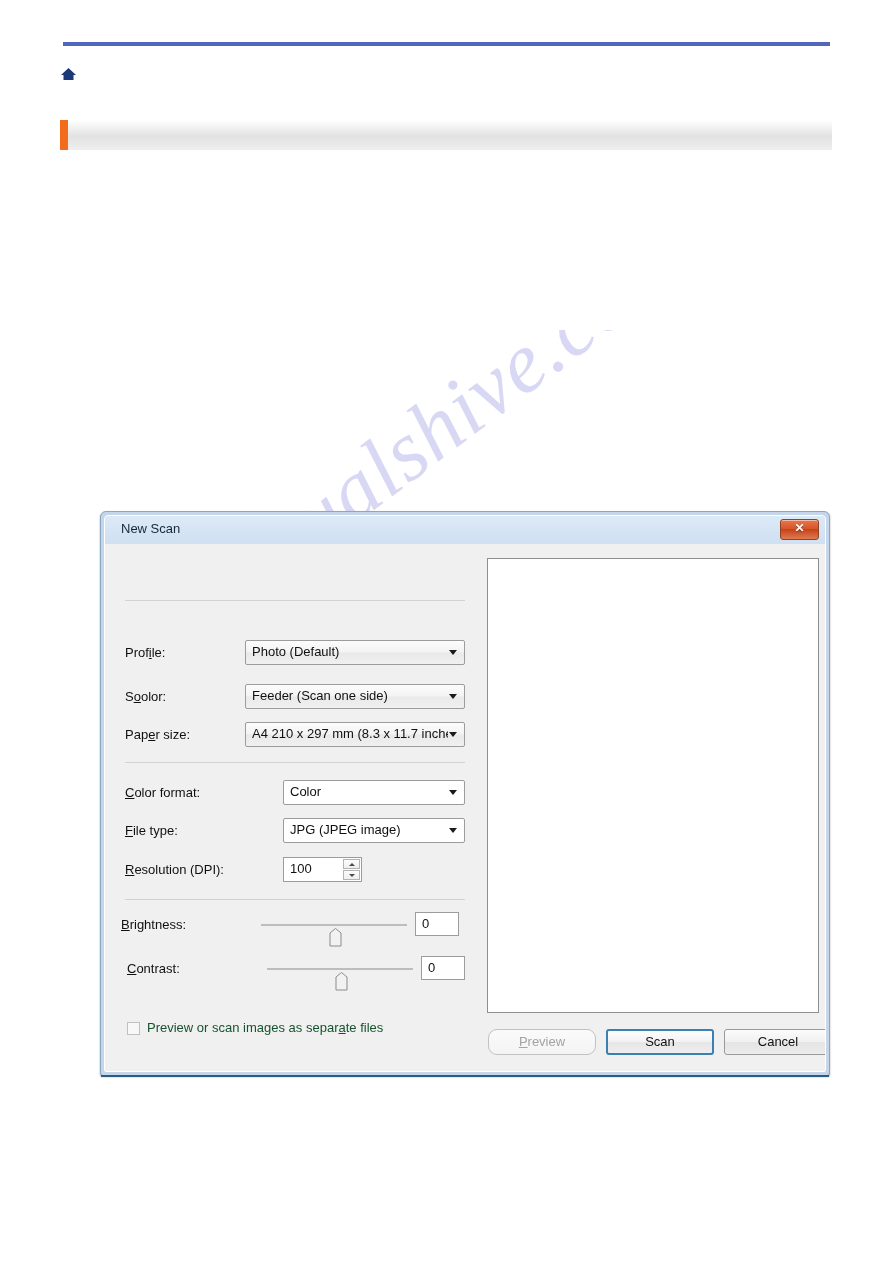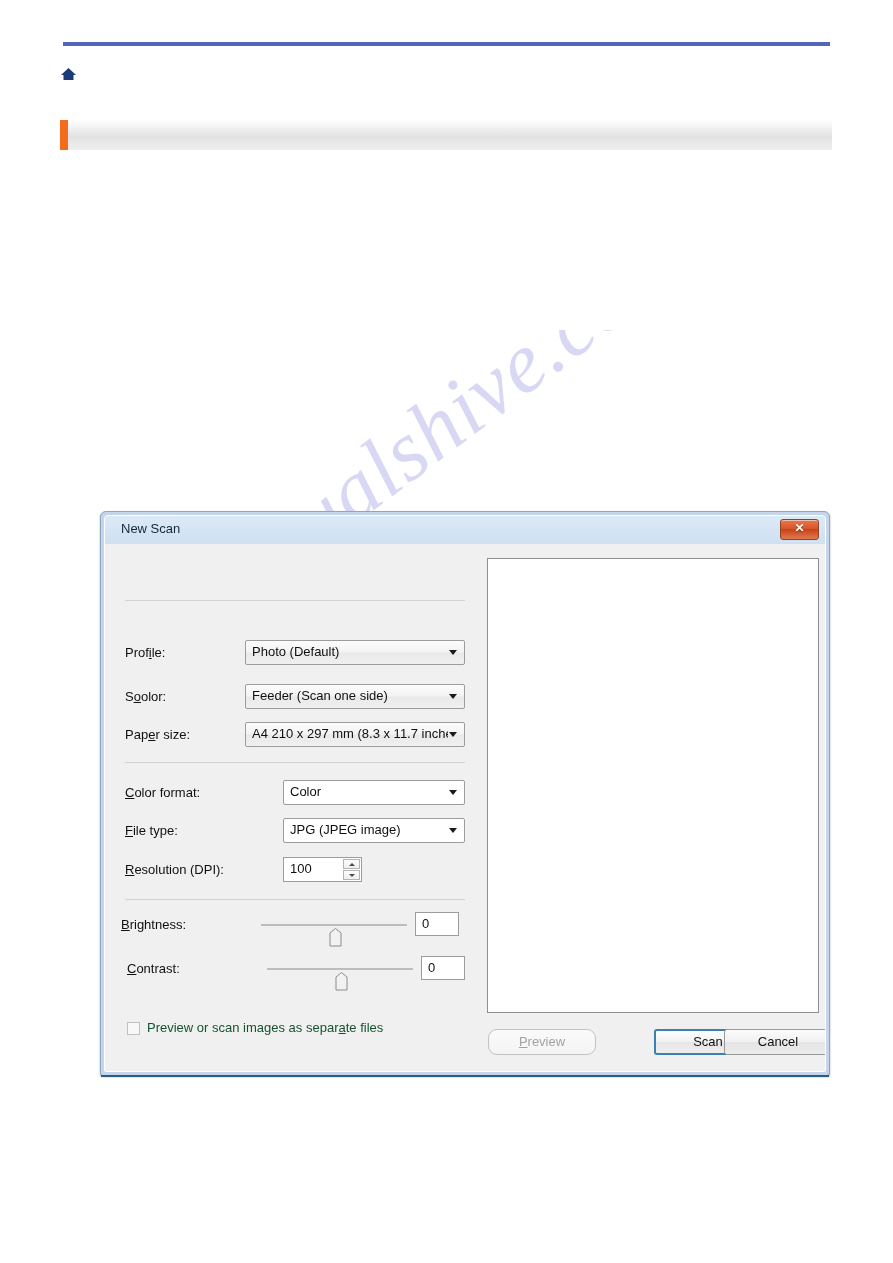--- a/index.html
+++ b/index.html
@@ -202,21 +202,20 @@
   }
   .btn.disabled {
     color: #a3a3a3;
     border-color: #c2c2c2;
     background: linear-gradient(to bottom, #fafafa 0%, #f4f4f4 100%);
     cursor: default;
   }
   .btn.default {
     border: 2px solid #3c7fb1;
     background: linear-gradient(to bottom, #fdfdfd 0%, #f2f2f2 48%, #e6e6e6 52%, #eeeeee 100%);
-    margin-left: 48px;
   }
   .change-btn {
     position: absolute;
     left: 227px;
     top: 0;
     width: 113px;
     height: 25px;
     line-height: 23px;
   }
 

